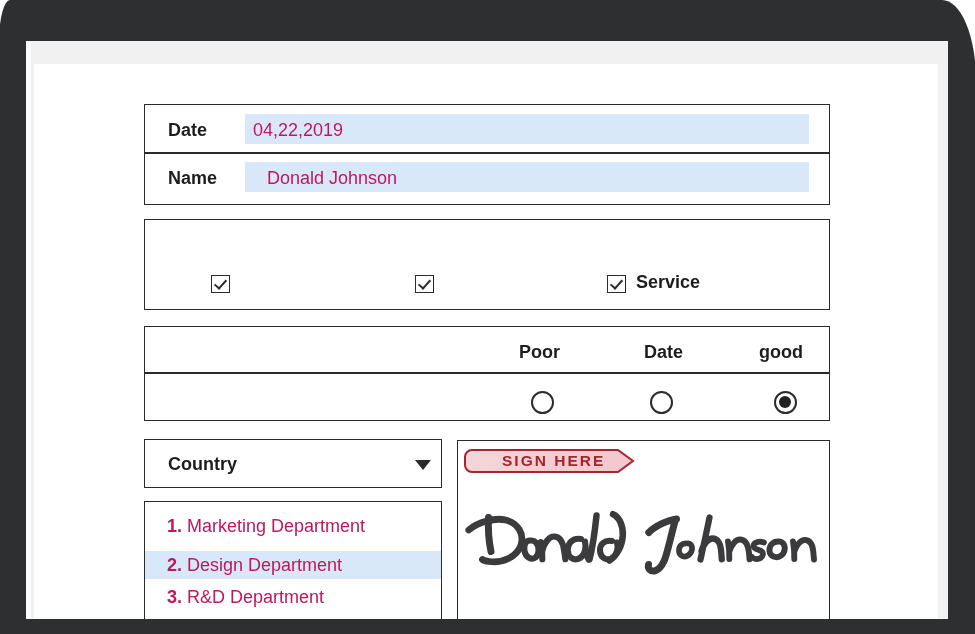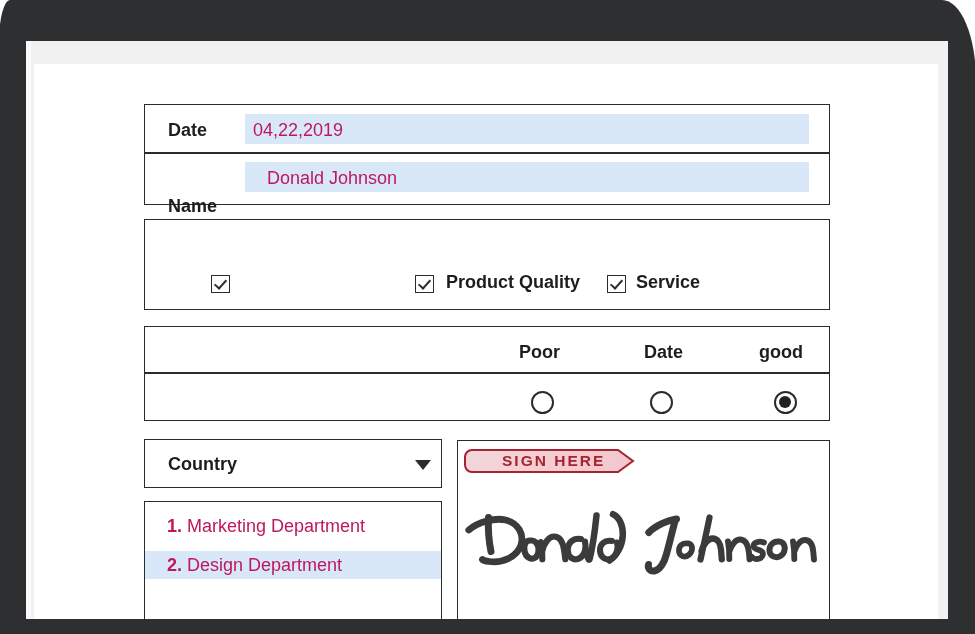--- a/index.html
+++ b/index.html
@@ -26,47 +26,47 @@
   <div id="screen"></div>
   <div id="sliver"></div>
   <div id="page"></div>
 
   <div class="box" style="left:143.5px; top:103.5px; width:686px; height:49px;"></div>
   <div class="box" style="left:143.5px; top:152.5px; width:686px; height:52.5px;"></div>
   <div class="hl" style="left:245px; top:114px; width:564px; height:30px;"></div>
   <div class="hl" style="left:245px; top:161.5px; width:564px; height:30.5px;"></div>
   <div class="blab" style="position:absolute; left:168px; top:119.5px;">Date</div>
   <div class="txt" style="position:absolute; left:253px; top:119.5px;">04,22,2019</div>
-  <div class="blab" style="position:absolute; left:168px; top:168px;margin-top:28px;">Name</div>
+  <div class="blab" style="position:absolute; left:168px; top:168px;">Name</div>
   <div class="txt" style="position:absolute; left:267px; top:168px;">Donald Johnson</div>
 
   <div class="box" style="left:143.5px; top:218.5px; width:686.5px; height:91px;"></div>
   <div class="cb" style="left:211px; top:275px;"></div>
   <div class="cb" style="left:415px; top:275px;"></div>
-  <div class="blab" style="position:absolute; left:446px; top:272px;">Product Quality</div>
   <div class="cb" style="left:607px; top:275px;"></div>
   <div class="blab" style="position:absolute; left:636px; top:272px;">Service</div>
 
   <div class="box" style="left:143.5px; top:325.5px; width:686px; height:47px;"></div>
   <div class="box" style="left:143.5px; top:372.5px; width:686px; height:48.5px;"></div>
   <div class="blab" style="position:absolute; left:519px; top:342px;">Poor</div>
   <div class="blab" style="position:absolute; left:644px; top:342px;">Date</div>
   <div class="blab" style="position:absolute; left:759px; top:342px;">good</div>
   <div class="radio" style="left:530.5px; top:390.5px;"></div>
   <div class="radio" style="left:649.5px; top:390.5px;"></div>
   <div class="radio sel" style="left:773.5px; top:390.5px;"></div>
 
   <div class="box" style="left:143.5px; top:439px; width:298.5px; height:48.5px;"></div>
   <div class="blab" style="position:absolute; left:168px; top:454px;">Country</div>
   <div id="tri"></div>
 
   <div class="box" style="left:143.5px; top:501px; width:298.5px; height:133px;"></div>
   <div class="hl" style="left:145px; top:550.5px; width:296px; height:28px;"></div>
   <div class="txt" style="position:absolute; left:167px; top:516px;"><b>1.</b> Marketing Department</div>
   <div class="txt" style="position:absolute; left:167px; top:554.5px;"><b>2.</b> Design Department</div>
+  <div class="txt" style="position:absolute; left:167px; top:586.5px;"><b>3.</b> R&amp;D Department</div>
 
   <div class="box" style="left:457px; top:440px; width:373px; height:195px;"></div>
   <svg style="position:absolute; left:457px; top:440px;" width="373" height="179" viewBox="457 440 373 179">
 
     <defs>
         <linearGradient id="pg" x1="0" y1="0" x2="1" y2="0">
           <stop offset="0" stop-color="#f2d7da"></stop>
           <stop offset="0.55" stop-color="#f4ccd1"></stop>
           <stop offset="1" stop-color="#f3c7cd"></stop>
         </linearGradient>

